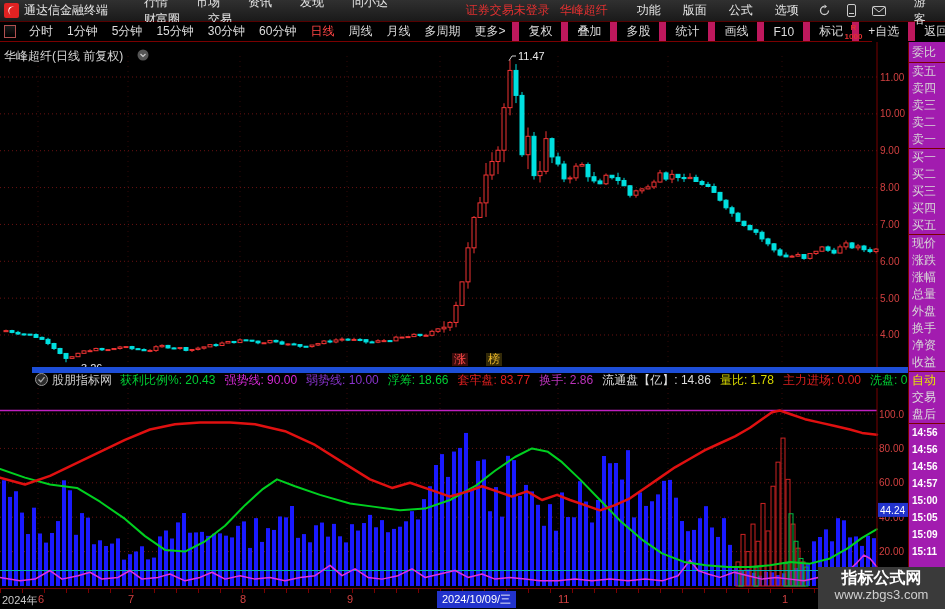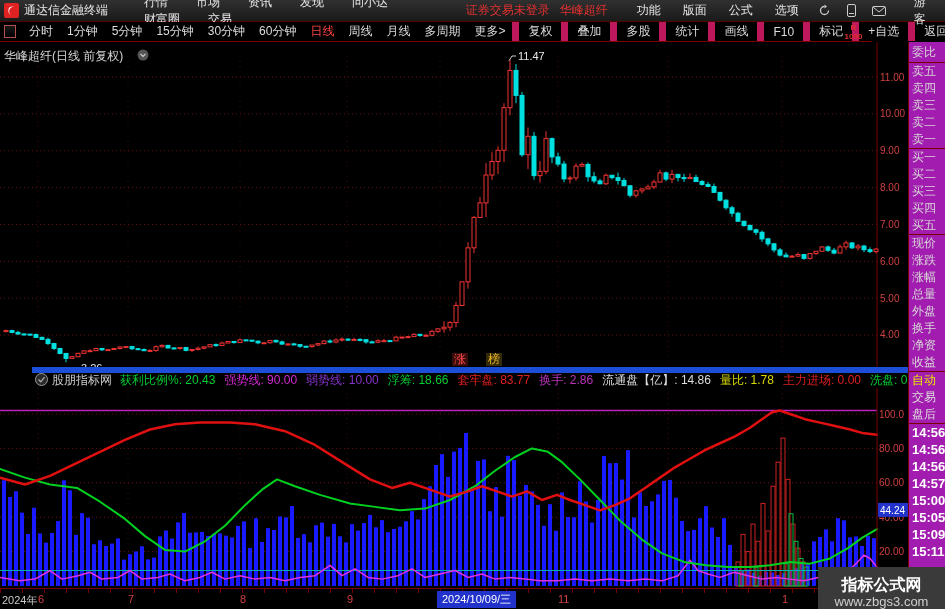--- a/index.html
+++ b/index.html
@@ -57,25 +57,25 @@
   #axis-year{position:absolute;left:2px;top:4px;color:#c8c8c8;}
   .axis-month{position:absolute;top:4px;color:#d04040;}
   #cursor-date{position:absolute;left:437px;top:2px;height:17px;line-height:17px;
                background:#2233cc;color:#ffffff;padding:0 5px;}
   
   #info-panel{position:absolute;left:908px;top:42px;width:37px;height:567px;background:#a21caf;
               border-left:1px solid #7a0000;overflow:hidden;}
   .iprow{height:17px;line-height:17px;padding-left:3px;font-size:12px;color:#d6d6d6;
          overflow:hidden;white-space:nowrap;}
   .iprow.first{height:20px;line-height:20px;}
-  .iprow.time{font-weight:bold;color:#ffffff;font-size:13px;}
+  .iprow.time{font-weight:bold;color:#ffffff;font-size:10px;}
   .ipsep{border-top:1px solid #7a0000;}
   
   #watermark{position:absolute;left:818px;top:567px;width:127px;height:42px;background:#3a3a3a;
-             z-index:6;text-align:center;padding-top:8px;}
+             z-index:6;text-align:center;padding-top:1px;}
   #watermark .wm1{color:#ffffff;font-weight:bold;font-size:16px;line-height:19px;}
   #watermark .wm2{color:#cfcfcf;font-size:13px;line-height:16px;}
 </style>
 </head>
 <body>
 
 <div id="screen">
 
   <div id="menubar">
     <span class="logo">

